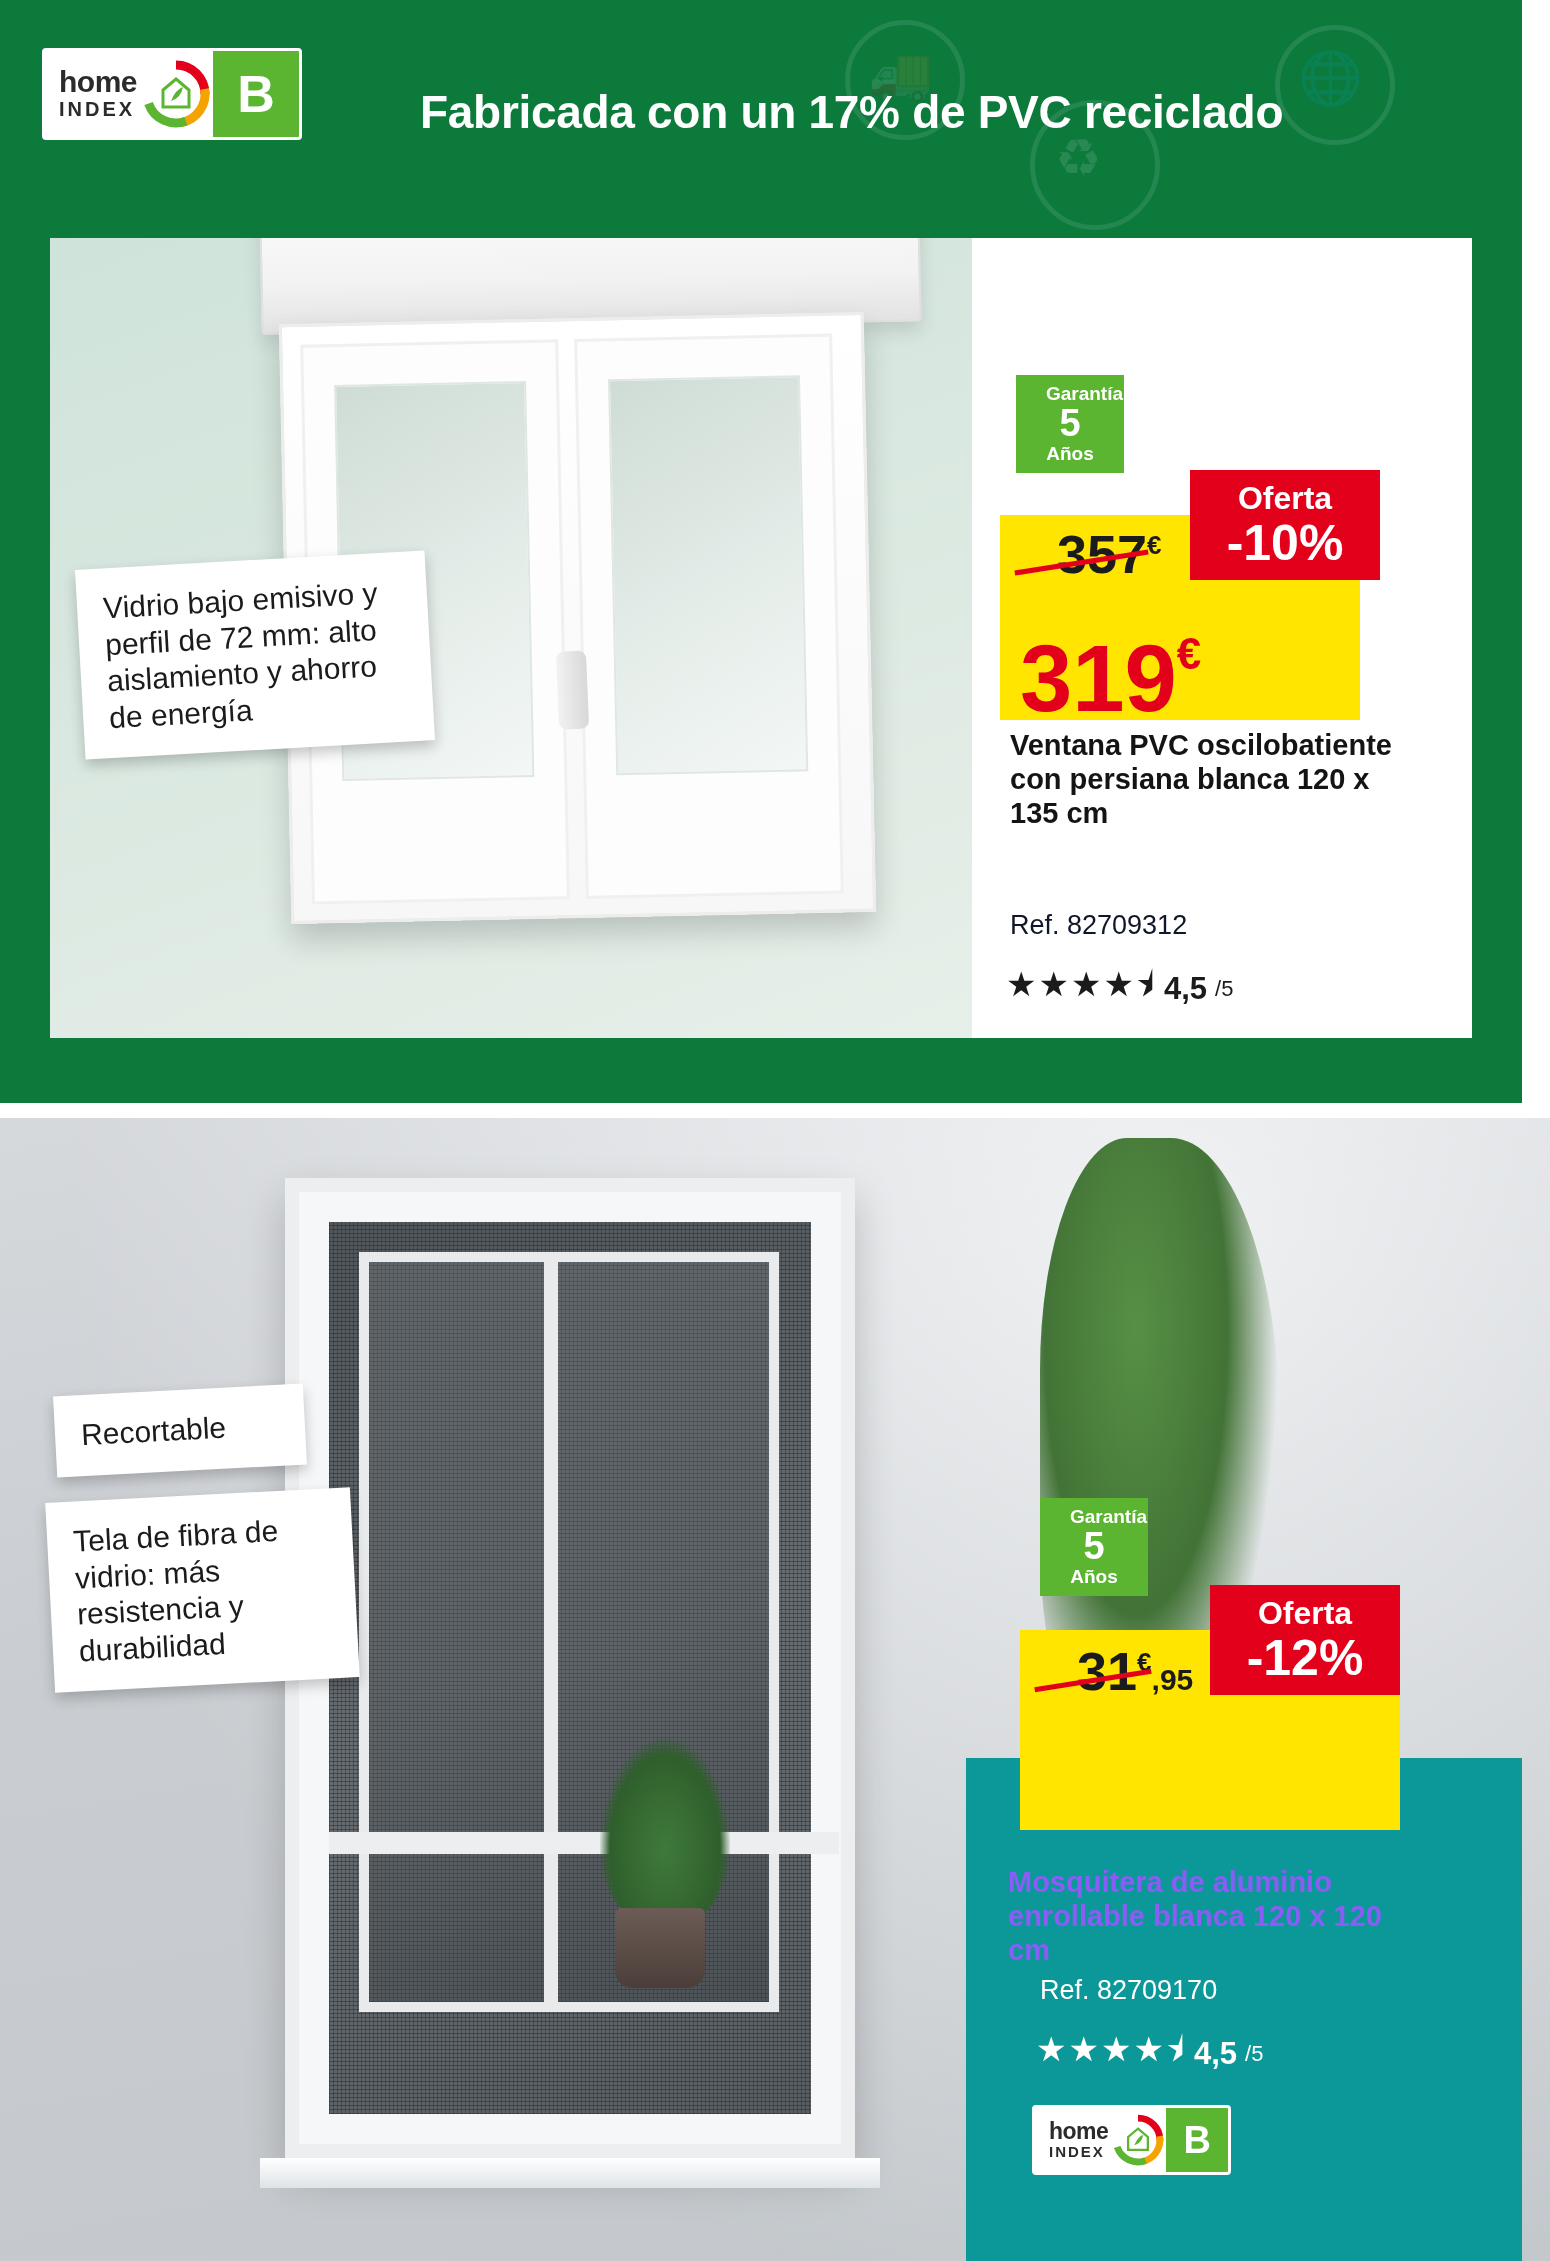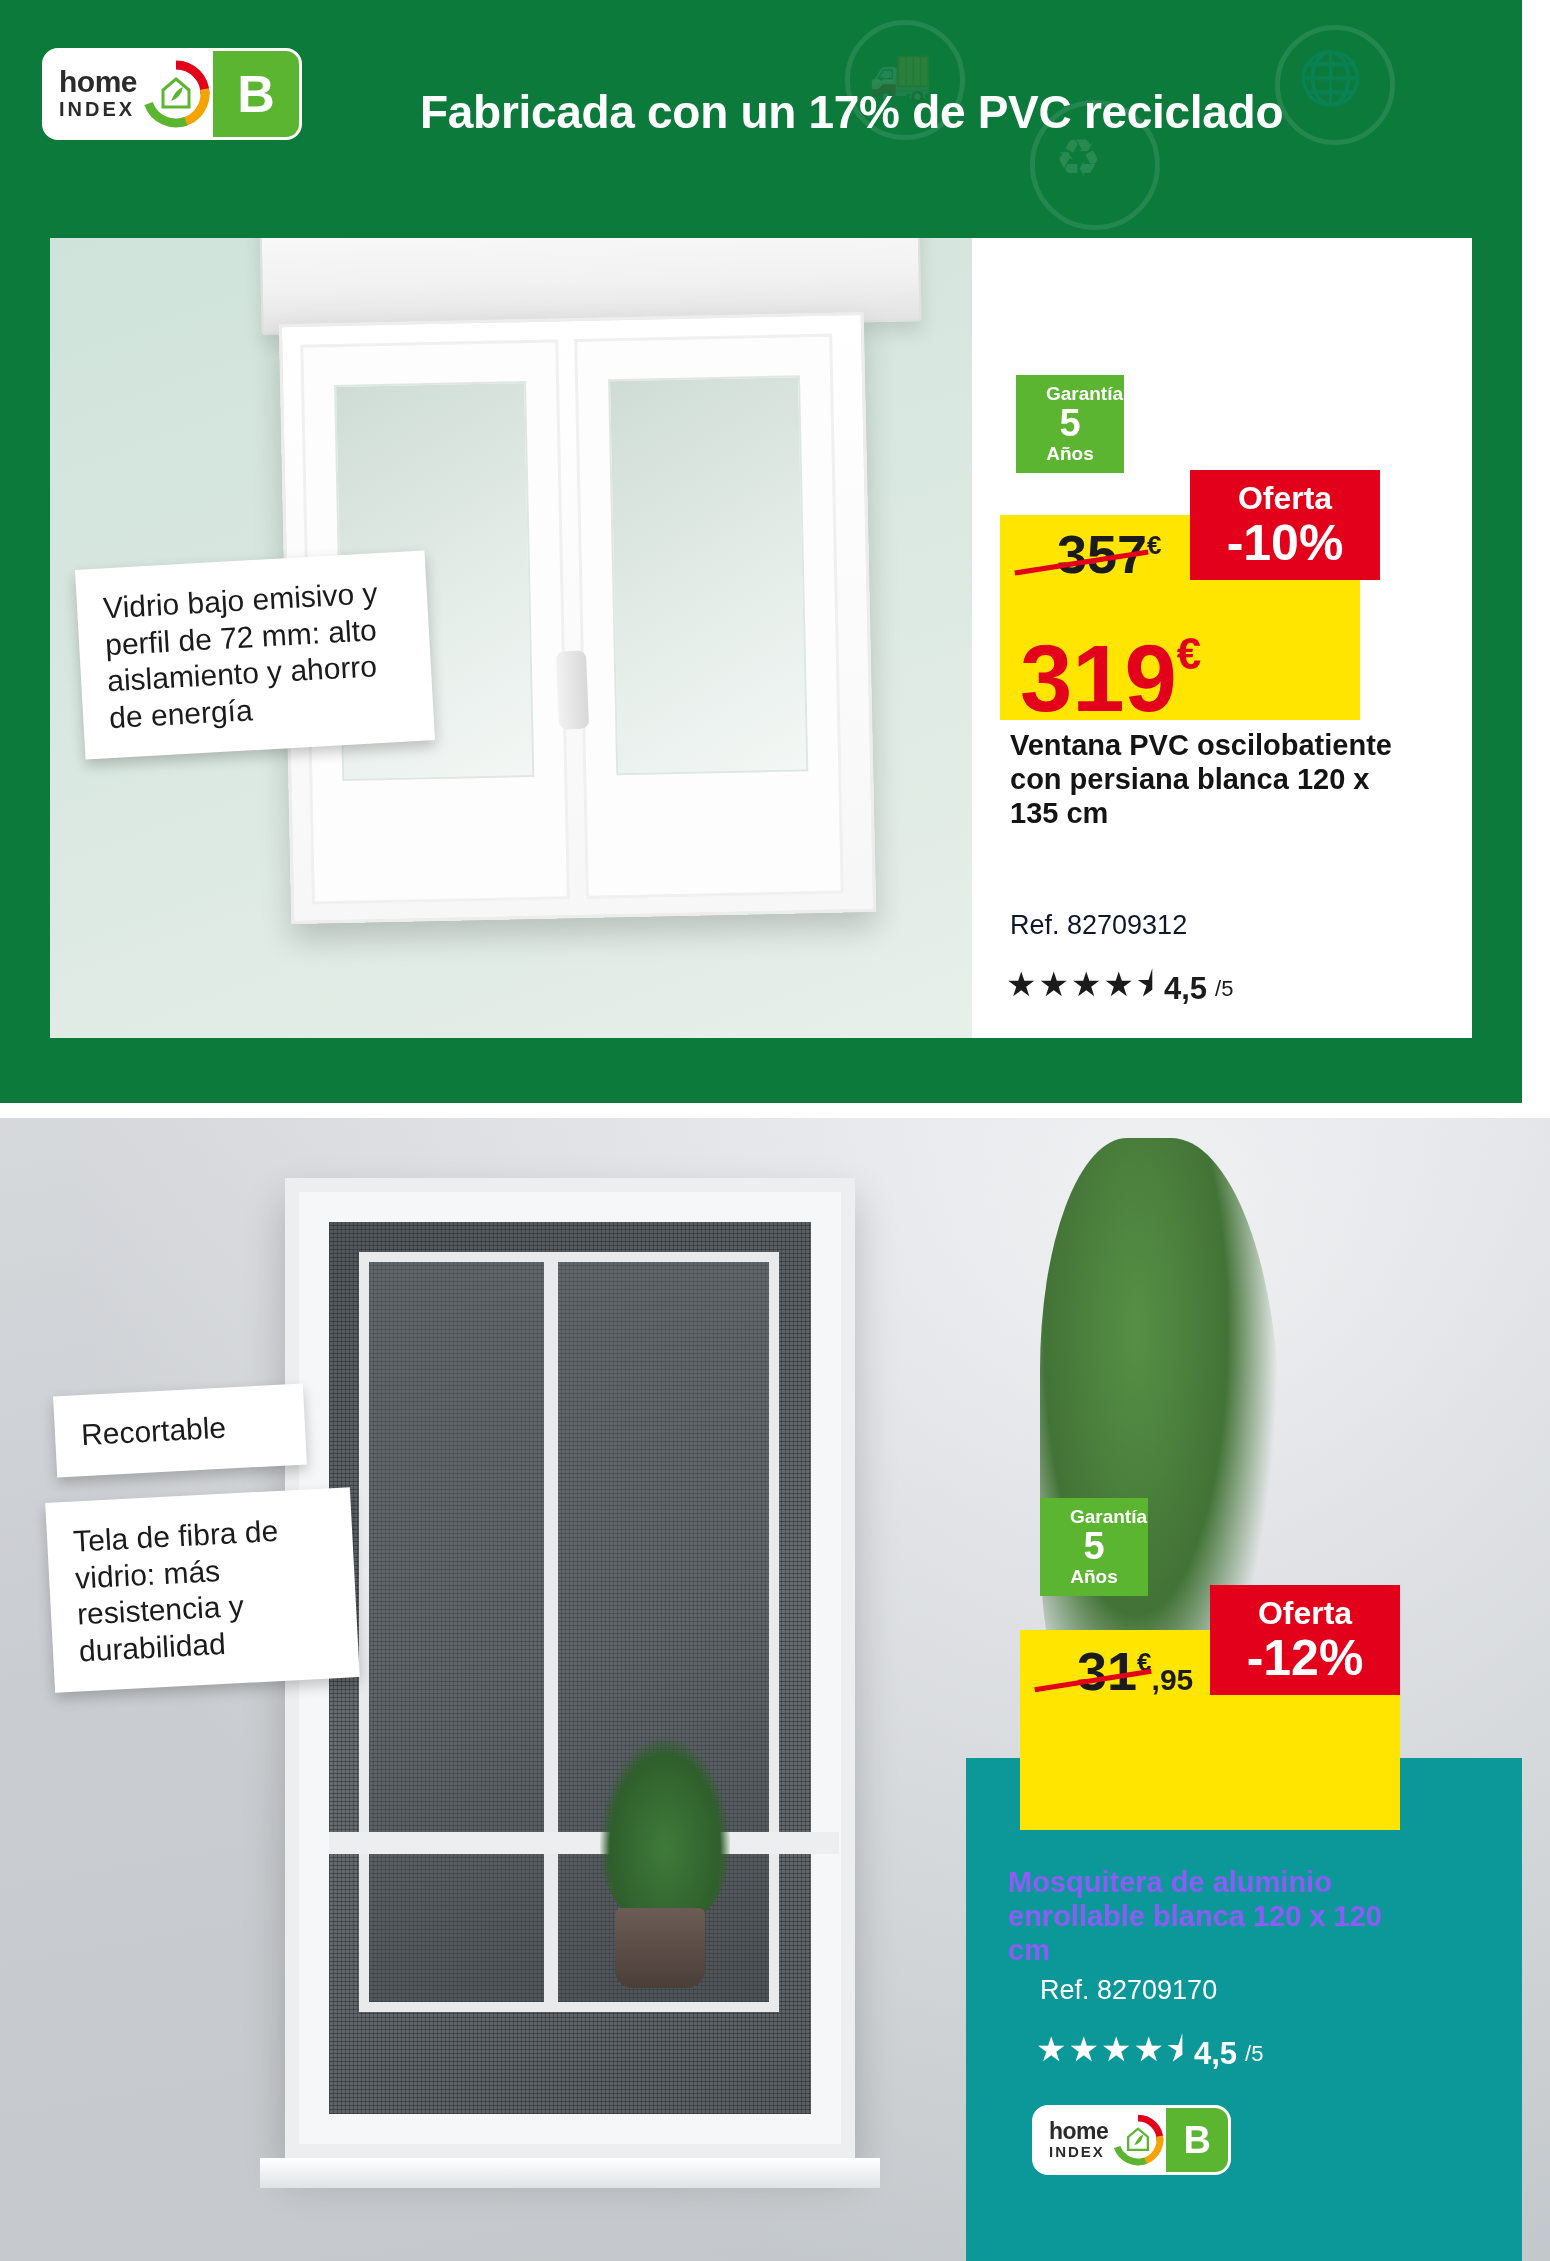--- a/index.html
+++ b/index.html
@@ -33,21 +33,21 @@
     font-size: 52px; line-height: 1;
   }
 
   
   .homeindex {
     position: absolute;
     display: flex;
     align-items: stretch;
     background: #ffffff;
     border: 3px solid #ffffff;
-    border-radius: 16px;
+    border-radius: 4px;
     overflow: hidden;
   }
   .hi-left {
     background:#fff;
     display:flex; flex-direction:column; justify-content:center;
     padding: 6px 10px 6px 14px;
   }
   .hi-home { font-size: 30px; font-weight: 700; color:#2b2b2b; letter-spacing:-0.5px; line-height: 1; }
   .hi-index { font-size: 20px; font-weight: 700; color:#2b2b2b; letter-spacing: 3px; line-height: 1.2; }
   .hi-ring {

